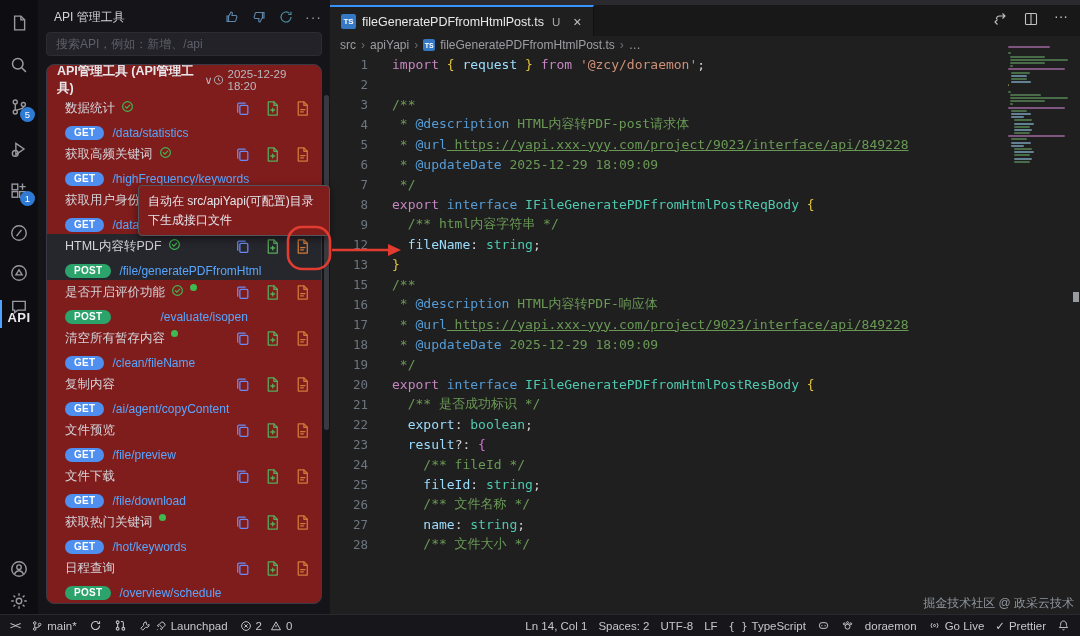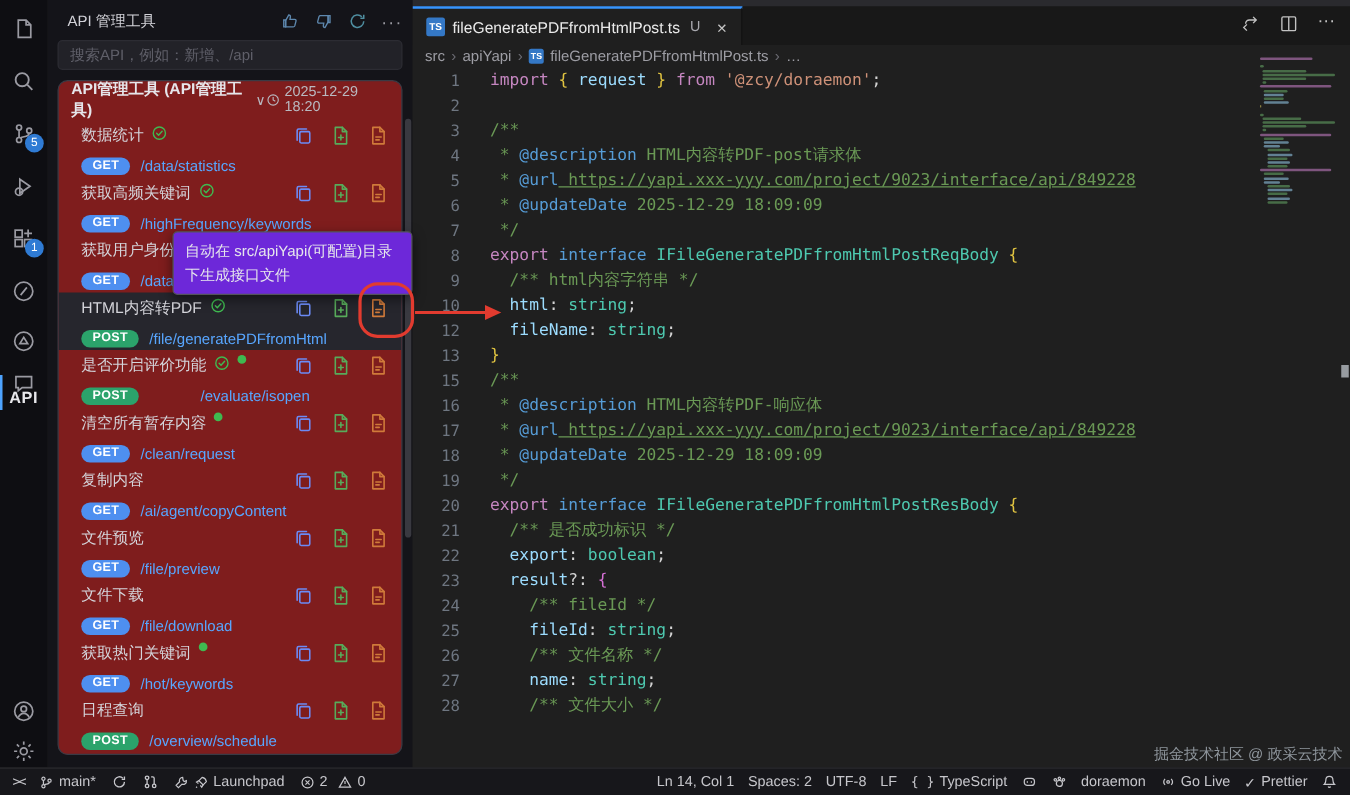--- a/index.html
+++ b/index.html
@@ -40,21 +40,21 @@
   .api-name { font-size:12.5px; color:#d4d4da; }
   .api-dot { width:7px; height:7px; border-radius:50%; background:#3fb950; }
   .api-actions { margin-left:auto; display:flex; gap:13px; align-items:center; }
   .api-actions .act { width:17px; height:17px; cursor:pointer; }
   .api-r2 { display:flex; align-items:center; gap:8px; margin-top:4px; height:17px; }
   .api-badge { font-size:10px; font-weight:bold; color:#fff; border-radius:8px; padding:1.5px 9px; letter-spacing:.3px; }
   .api-path { font-size:12px; }
   .sb-scrollthumb { position:absolute; right:1px; top:95px; width:5px; height:335px; background:#45454e; border-radius:3px; opacity:.75; }
 
   
-  .tooltip { position:absolute; left:138px; top:185px; width:192px; background:#6d28d9; border:1px solid #54545c; border-radius:4px; padding:6px 9px; font-size:12px; line-height:1.55; color:#e6e6ec; z-index:30; box-shadow:0 3px 9px rgba(0,0,0,.5); }
+  .tooltip { position:absolute; left:138px; top:185px; width:192px; background:#7f1d1d; border:1px solid #54545c; border-radius:4px; padding:6px 9px; font-size:12px; line-height:1.55; color:#e6e6ec; z-index:30; box-shadow:0 3px 9px rgba(0,0,0,.5); }
 
   
   .editor { position:absolute; left:330px; right:0; top:0; bottom:22px; background:#1f1f1f; }
   .tabs { position:absolute; top:0; left:0; right:0; height:36px; background:#181818; }
   .tabs::before { content:""; position:absolute; top:0; left:0; right:0; height:5px; background:#2a2a2e; }
   .tab { position:absolute; left:0; top:5px; bottom:0; display:flex; align-items:center; gap:6px; padding:0 11px; background:#1f1f1f; border-top:2px solid #3794ff; border-right:1px solid #101010; }
   .tsicon { width:15px; height:15px; background:#3478c6; border-radius:2px; color:#fff; font-size:8px; font-weight:bold; display:flex; align-items:center; justify-content:center; }
   .tab-name { font-size:12.5px; color:#e9e9e9; }
   .tab-mod { font-size:11.5px; color:#a9a9af; margin-left:2px; }
   .tab-close { font-size:14px; color:#c5c5c5; margin-left:7px; cursor:pointer; }
@@ -414,21 +414,21 @@
                   <svg width="17" height="17" viewBox="0 0 16 16" fill="none" stroke="#d07a3a" stroke-width="1.2" stroke-linecap="round" stroke-linejoin="round">
                     <path d="M4 1.8h5.3L12.5 5v9.2H4z"></path>
                     <path d="M9.3 1.8V5h3.2"></path>
                     <path d="M6.3 9h4M6.3 11.2h2.5"></path>
                   </svg>
                 </span>
               </span>
             </div>
             <div class="api-r2">
               <span class="api-badge" style="background: rgb(78, 143, 240);">GET</span>
-              <span class="api-path" style="color: rgb(88, 166, 255);">/clean/request</span>
+              <span class="api-path" style="color: rgb(88, 166, 255);">/clean/fileName</span>
             </div>
           </div>
           <div class="api-item">
             <div class="api-r1">
               <span class="api-name">复制内容</span>
               <span class="api-actions">
                 <span class="act">
                   <svg width="17" height="17" viewBox="0 0 16 16" fill="none" stroke="#6b8af5" stroke-width="1.2" stroke-linecap="round" stroke-linejoin="round">
                     <rect x="5.5" y="5" width="7.5" height="8.5" rx="1"></rect>
                     <path d="M10.5 3H4.7A1.2 1.2 0 0 0 3.5 4.2v7.3"></path>
@@ -626,21 +626,20 @@
     <div class="code" id="code-lines">
         <div class="cl"><span class="num">1</span><span class="lt"><span class="tk-kw">import</span><span class="tk-fg"> </span><span class="tk-y">{</span><span class="tk-vb"> request </span><span class="tk-y">}</span><span class="tk-kw"> from</span><span class="tk-fg"> </span><span class="tk-str">'@zcy/doraemon'</span><span class="tk-fg">;</span></span></div>
         <div class="cl"><span class="num">2</span><span class="lt"></span></div>
         <div class="cl"><span class="num">3</span><span class="lt"><span class="tk-cm">/**</span></span></div>
         <div class="cl"><span class="num">4</span><span class="lt"><span class="tk-cm"> * </span><span class="tk-tag">@description</span><span class="tk-cm"> HTML内容转PDF-post请求体</span></span></div>
         <div class="cl"><span class="num">5</span><span class="lt"><span class="tk-cm"> * </span><span class="tk-tag">@url</span><span class="tk-lnk"> https://yapi.xxx-yyy.com/project/9023/interface/api/849228</span></span></div>
         <div class="cl"><span class="num">6</span><span class="lt"><span class="tk-cm"> * </span><span class="tk-tag">@updateDate</span><span class="tk-cm"> 2025-12-29 18:09:09</span></span></div>
         <div class="cl"><span class="num">7</span><span class="lt"><span class="tk-cm"> */</span></span></div>
         <div class="cl"><span class="num">8</span><span class="lt"><span class="tk-kw">export</span><span class="tk-kb"> interface</span><span class="tk-ty"> IFileGeneratePDFfromHtmlPostReqBody</span><span class="tk-y"> {</span></span></div>
         <div class="cl"><span class="num">9</span><span class="lt"><span class="tk-cm">  /** html内容字符串 */</span></span></div>
-        <div class="cl"><span class="num">10</span><span class="lt"><span class="tk-vb">  html</span><span class="tk-fg">:</span><span class="tk-ty"> string</span><span class="tk-fg">;</span></span></div>
         <div class="cl"><span class="num">12</span><span class="lt"><span class="tk-vb">  fileName</span><span class="tk-fg">:</span><span class="tk-ty"> string</span><span class="tk-fg">;</span></span></div>
         <div class="cl"><span class="num">13</span><span class="lt"><span class="tk-y">}</span></span></div>
         <div class="cl"><span class="num">15</span><span class="lt"><span class="tk-cm">/**</span></span></div>
         <div class="cl"><span class="num">16</span><span class="lt"><span class="tk-cm"> * </span><span class="tk-tag">@description</span><span class="tk-cm"> HTML内容转PDF-响应体</span></span></div>
         <div class="cl"><span class="num">17</span><span class="lt"><span class="tk-cm"> * </span><span class="tk-tag">@url</span><span class="tk-lnk"> https://yapi.xxx-yyy.com/project/9023/interface/api/849228</span></span></div>
         <div class="cl"><span class="num">18</span><span class="lt"><span class="tk-cm"> * </span><span class="tk-tag">@updateDate</span><span class="tk-cm"> 2025-12-29 18:09:09</span></span></div>
         <div class="cl"><span class="num">19</span><span class="lt"><span class="tk-cm"> */</span></span></div>
         <div class="cl"><span class="num">20</span><span class="lt"><span class="tk-kw">export</span><span class="tk-kb"> interface</span><span class="tk-ty"> IFileGeneratePDFfromHtmlPostResBody</span><span class="tk-y"> {</span></span></div>
         <div class="cl"><span class="num">21</span><span class="lt"><span class="tk-cm">  /** 是否成功标识 */</span></span></div>
         <div class="cl"><span class="num">22</span><span class="lt"><span class="tk-vb">  export</span><span class="tk-fg">:</span><span class="tk-ty"> boolean</span><span class="tk-fg">;</span></span></div>

